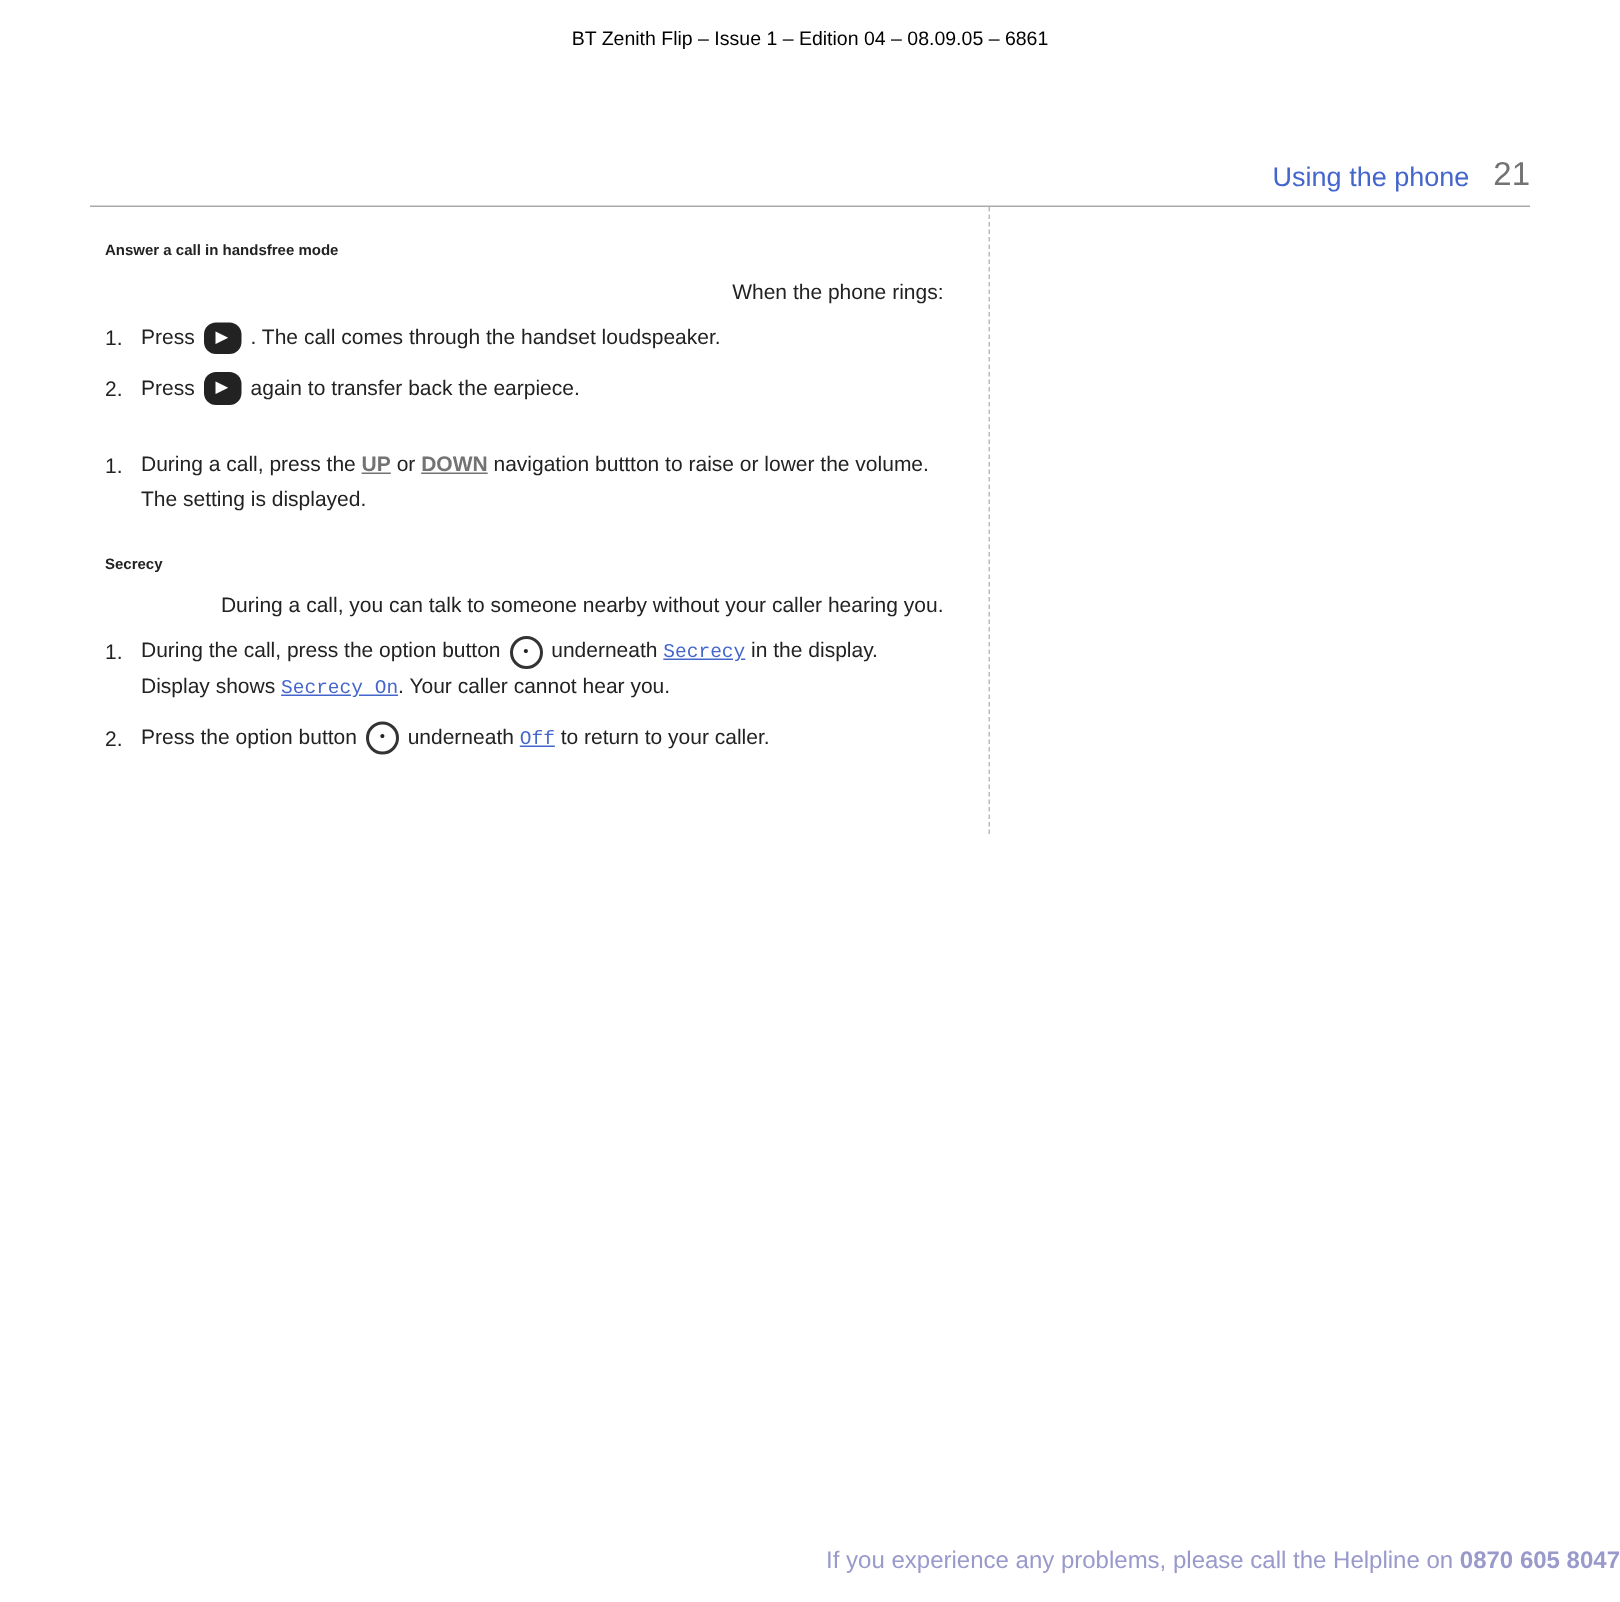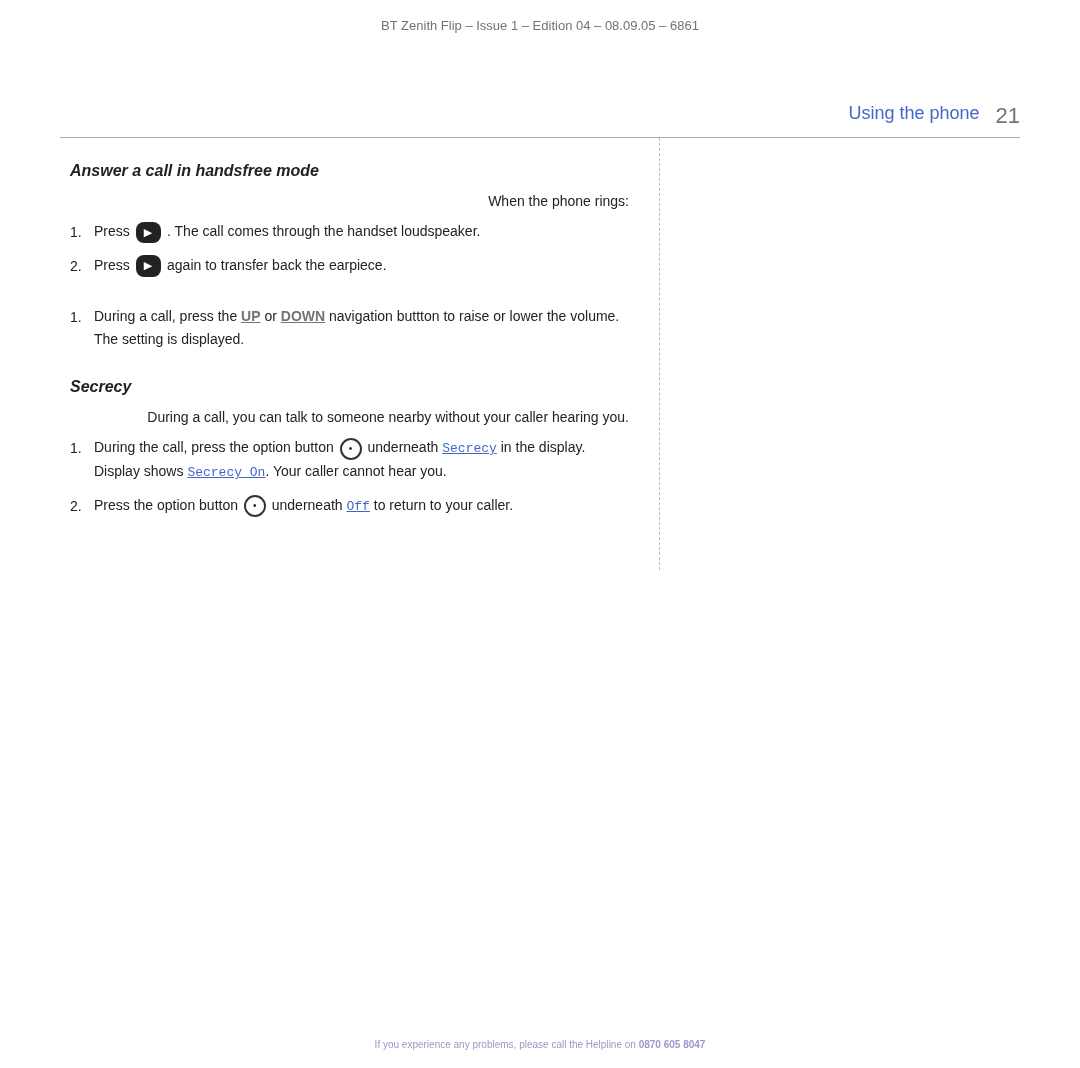--- a/index.html
+++ b/index.html
@@ -16,32 +16,32 @@
       font-size: 15px;
       color: #222222;
       position: relative;
       overflow: hidden;
     }
 
     .page-header {
       text-align: center;
       padding: 18px 0 10px 0;
       font-size: 13px;
-      color: #737373;
+      color: #000000;
     }
 
     .header-rule-area {
       position: relative;
       margin: 60px 60px 0 60px;
     }
 
     .section-header-row {
       display: flex;
       justify-content: flex-end;
-      align-items: flex-start;
+      align-items: flex-end;
       padding-bottom: 8px;
     }
 
     .section-title {
       color: #4466cc;
       font-size: 18px;
       margin-right: 16px;
     }
 
     .page-number {
@@ -71,23 +71,22 @@
       flex: 1;
       padding: 24px 10px 24px 20px;
     }
 
     .section-block {
       margin-bottom: 28px;
     }
 
     .section-heading {
       font-weight: bold;
-      font-size: 16px;
+      font-size: 10px;
       margin-bottom: 10px;
-      font-style: italic;
     }
 
     .body-text {
       font-size: 14px;
       line-height: 1.6;
       margin-bottom: 8px;
       text-align: right;
     }
 
     .numbered-list {
@@ -160,22 +159,22 @@
       color: #4466cc;
       text-decoration: underline;
       font-size: 13px;
     }
 
     .footer-area {
       position: absolute;
       bottom: 18px;
       left: 0;
       right: 0;
-      text-align: center;
-      font-size: 10px;
+      text-align: right;
+      font-size: 16px;
       color: #9999cc;
     }
 
     .footer-phone {
       font-weight: bold;
       color: #9999cc;
     }
   </style>
 </head>
 <body>

